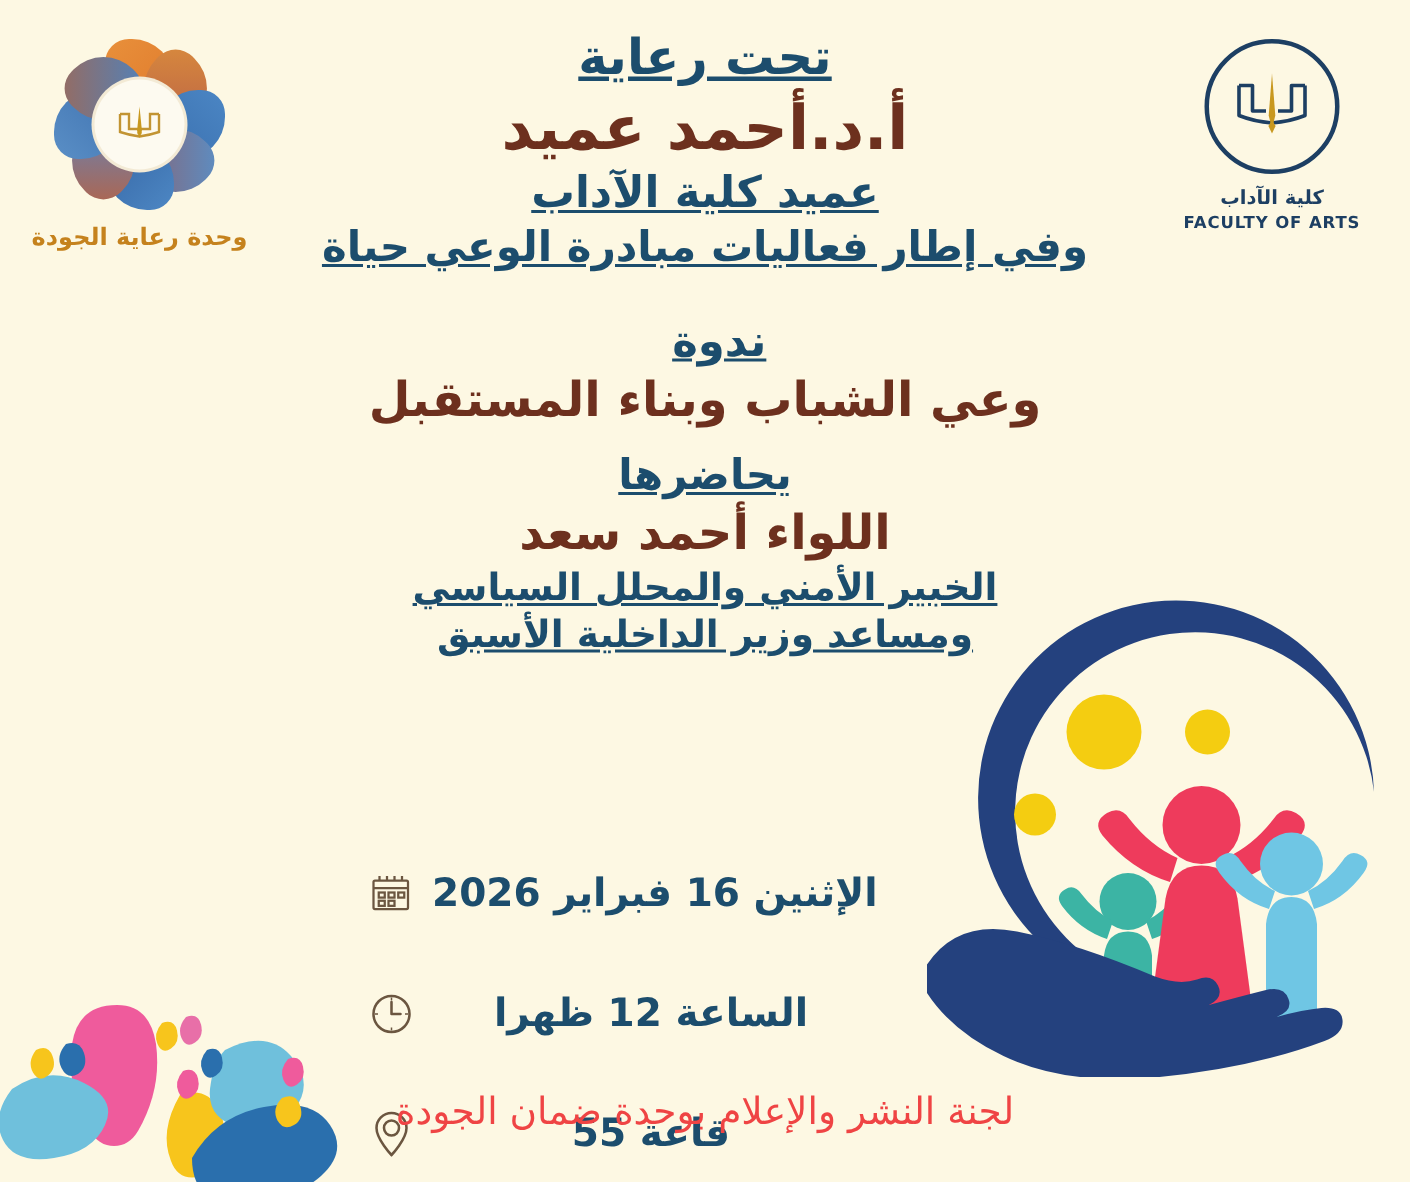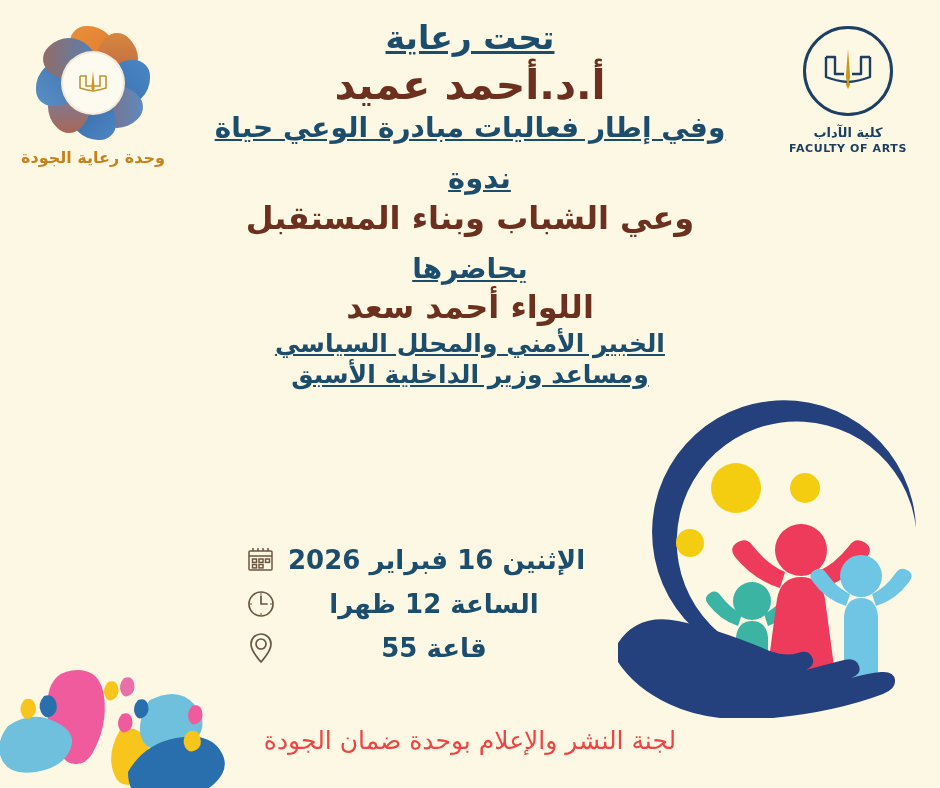--- a/index.html
+++ b/index.html
@@ -109,41 +109,42 @@
     text-align: center;
   }
   .line { line-height: 1.22; white-space: nowrap; }
   .navy   { color: #1c4d6d; text-decoration: underline; }
   .maroon { color: #6d301e; }
   .b { font-weight: bold; }
 
   .l-under    { font-size: 33px; margin-bottom: 2px; }
   .l-name     { font-size: 41px; margin-bottom: 1px; }
   .l-dean     { font-size: 29px; margin-bottom: 1px; }
-  .l-init     { font-size: 28px; margin-bottom: 16px; }
+  .l-init     { font-size: 28px; margin-bottom: 28px; }
   .l-nadwa    { font-size: 29px; margin-bottom: 2px; padding-left: 19px; }
   .l-topic    { font-size: 32px; margin-bottom: 14px; }
   .l-present  { font-size: 28px; margin-bottom: 2px; }
   .l-speaker  { font-size: 32px; margin-bottom: 2px; }
   .l-role1    { font-size: 25px; }
   .l-role2    { font-size: 25px; }
 
   
   .details {
     position: absolute;
     top: 538px;
     left: 240px;
     width: 340px;
   }
   .detail-row {
     display: flex;
     flex-direction: row-reverse;
     align-items: center;
     justify-content: flex-start;
     height: 44px;
+    margin-top: 36px;
   }
   .detail-icon {
     width: 42px;
     min-width: 42px;
     display: flex;
     align-items: center;
     justify-content: center;
   }
   .detail-text {
     flex: 1;
@@ -228,20 +229,21 @@
         <path d="M30 36 l2.4 4 l-2.4 5 l-2.4 -5 Z" fill="#c8981f"></path>
       </svg>
     </div>
     <div class="logo-arts-ar">كلية الآداب</div>
     <div class="logo-arts-en">FACULTY OF ARTS</div>
   </div>
 
   <div class="content">
     <div class="line b navy l-under">تحت رعاية</div>
     <div class="line b maroon l-name">أ.د.أحمد عميد</div>
+    <div class="line b navy l-dean">عميد كلية الآداب</div>
     <div class="line b navy l-init">وفي إطار فعاليات مبادرة الوعي حياة</div>
 
     <div class="line b navy l-nadwa">ندوة</div>
     <div class="line b maroon l-topic">وعي الشباب وبناء المستقبل</div>
 
     <div class="line b navy l-present">يحاضرها</div>
     <div class="line b maroon l-speaker">اللواء أحمد سعد</div>
     <div class="line b navy l-role1">الخبير الأمني والمحلل السياسي</div>
     <div class="line b navy l-role2">ومساعد وزير الداخلية الأسبق</div>
   </div>

